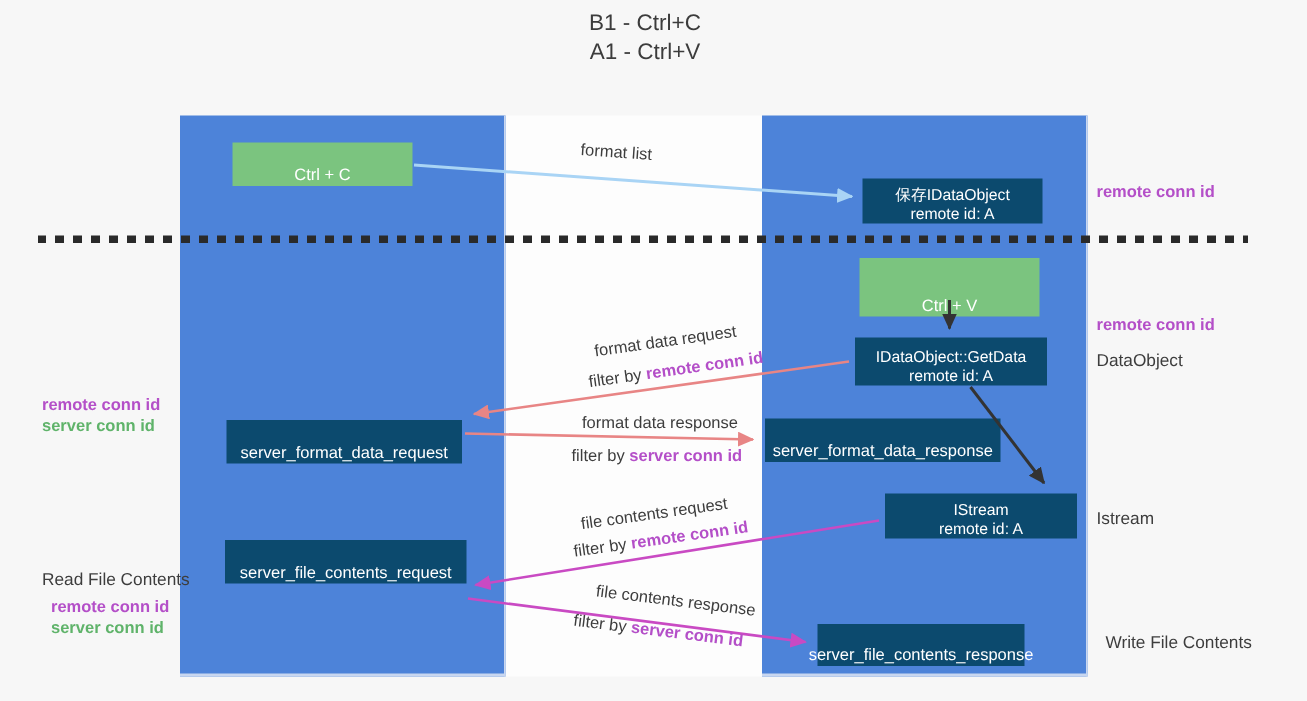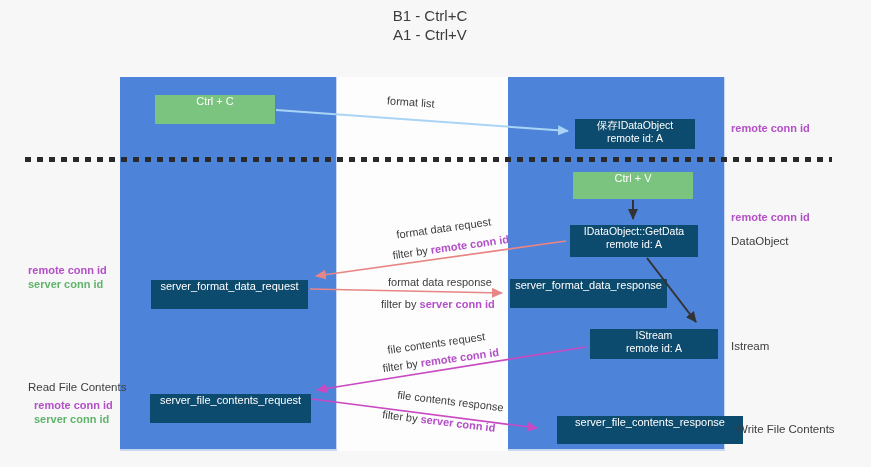--- a/index.html
+++ b/index.html
@@ -11,34 +11,34 @@
   .title { position:absolute; left:280px; top:6px; width:300px; text-align:center;
            font-size:15px; line-height:19px; color:#3c3c3c; }
   .lane-gap { position:absolute; left:337px; top:77px; width:171px; height:374px; background:#fdfdfd; }
   .lane { position:absolute; background:#4d83d9; border-bottom:2px solid #c9d7f0; border-right:1px solid #c9d7f0;}
   .lane.left  { left:120px; top:77px; width:217px; height:374px; }
   .lane.right { left:508px; top:77px; width:217px; height:374px; }
   .lane-header { position:absolute; top:51px; width:217px; text-align:center;
                  font-size:11px; line-height:13px; color:#3c3c3c;margin-top:28px; }
   .lane-header.left  { left:120px; }
   .lane-header.right { left:508px; }
-  .node { position:absolute; display:flex; flex-direction:column; justify-content:flex-start;
+  .node { position:absolute; display:flex; flex-direction:column; justify-content:flex-end;
           align-items:center; color:#ffffff; text-align:center; font-size:11px; line-height:13px; }
   .node.orange { background:#0c4a6e; }
   .node.green  { background:#7bc47f; }
   .node.small  { font-size:10.5px; line-height:12.5px; }
   .n-ctrl-c   { left:155px; top:95px;  width:120px; height:29px; }
   .n-save     { left:575px; top:119px; width:120px; height:30px; }
-  .n-ctrl-v   { left:573px; top:172px; width:120px; height:27px; }
+  .n-ctrl-v   { left:573px; top:172px; width:120px; height:39px; }
   .n-getdata  { left:570px; top:225px; width:128px; height:32px; }
   .n-freq     { left:151px; top:280px; width:157px; height:29px; }
   .n-fresp    { left:510px; top:279px; width:157px; height:29px; }
   .n-istream  { left:590px; top:329px; width:128px; height:30px; }
-  .n-fcreq    { left:150px; top:394px; width:161px; height:29px; }
-  .n-fcresp   { left:545px; top:416px; width:186px; height:28px;margin-left:12px; }
+  .n-fcreq    { left:150px; top:360px; width:161px; height:29px; }
+  .n-fcresp   { left:545px; top:416px; width:138px; height:28px; }
   .dashes { position:absolute; left:25px; top:157px; width:807px; height:5px;
             background:repeating-linear-gradient(90deg,#2a2a2a 0 6px,transparent 6px 12px); }
   .side { position:absolute; font-size:11px; white-space:nowrap; }
   .side.plain { font-size:11.5px; color:#3d3d3d; }
   .hl-purple { color:#b44fc8; font-weight:bold; }
   .hl-green  { color:#5fb36a; font-weight:bold; }
   .stack { line-height:14px; }
   .edge-label { position:absolute; font-size:11px; white-space:nowrap; color:#3d3d3d; }
   .rot-up   { transform:rotate(-8deg); }
   .rot-dn   { transform:rotate(7deg); }

